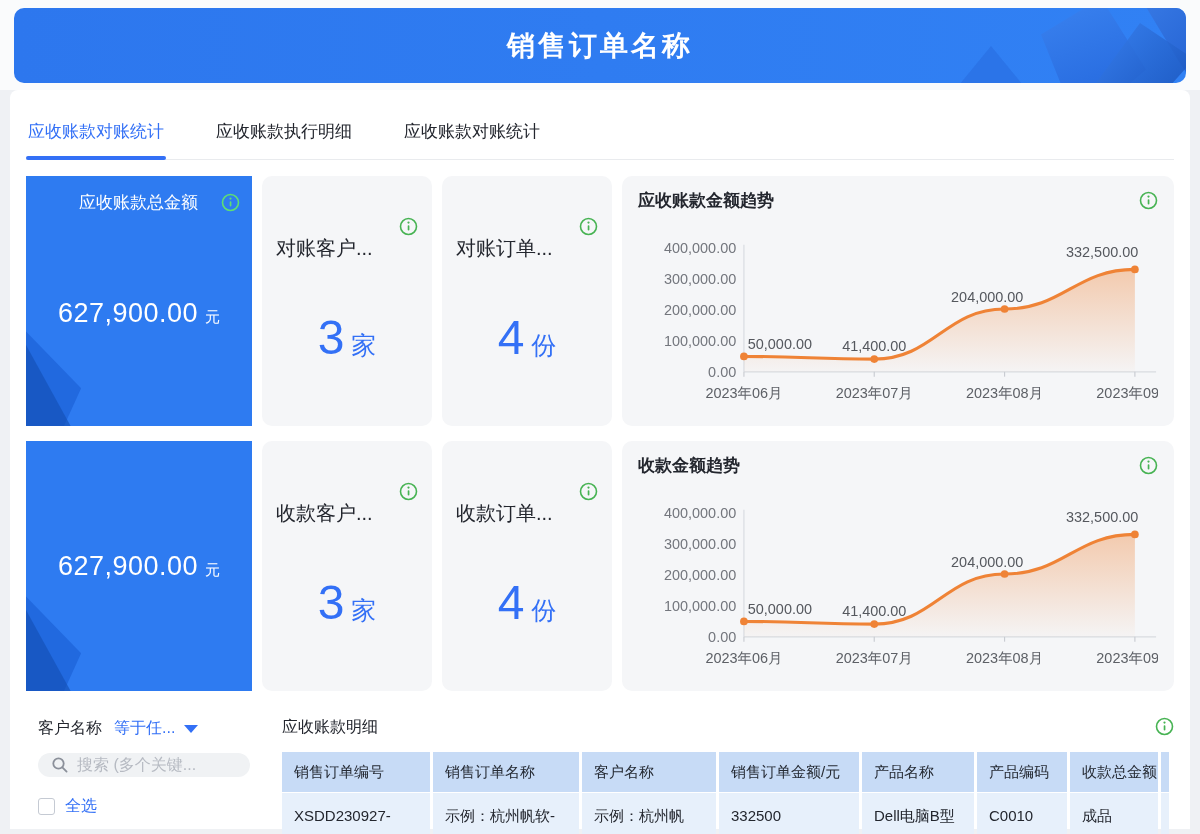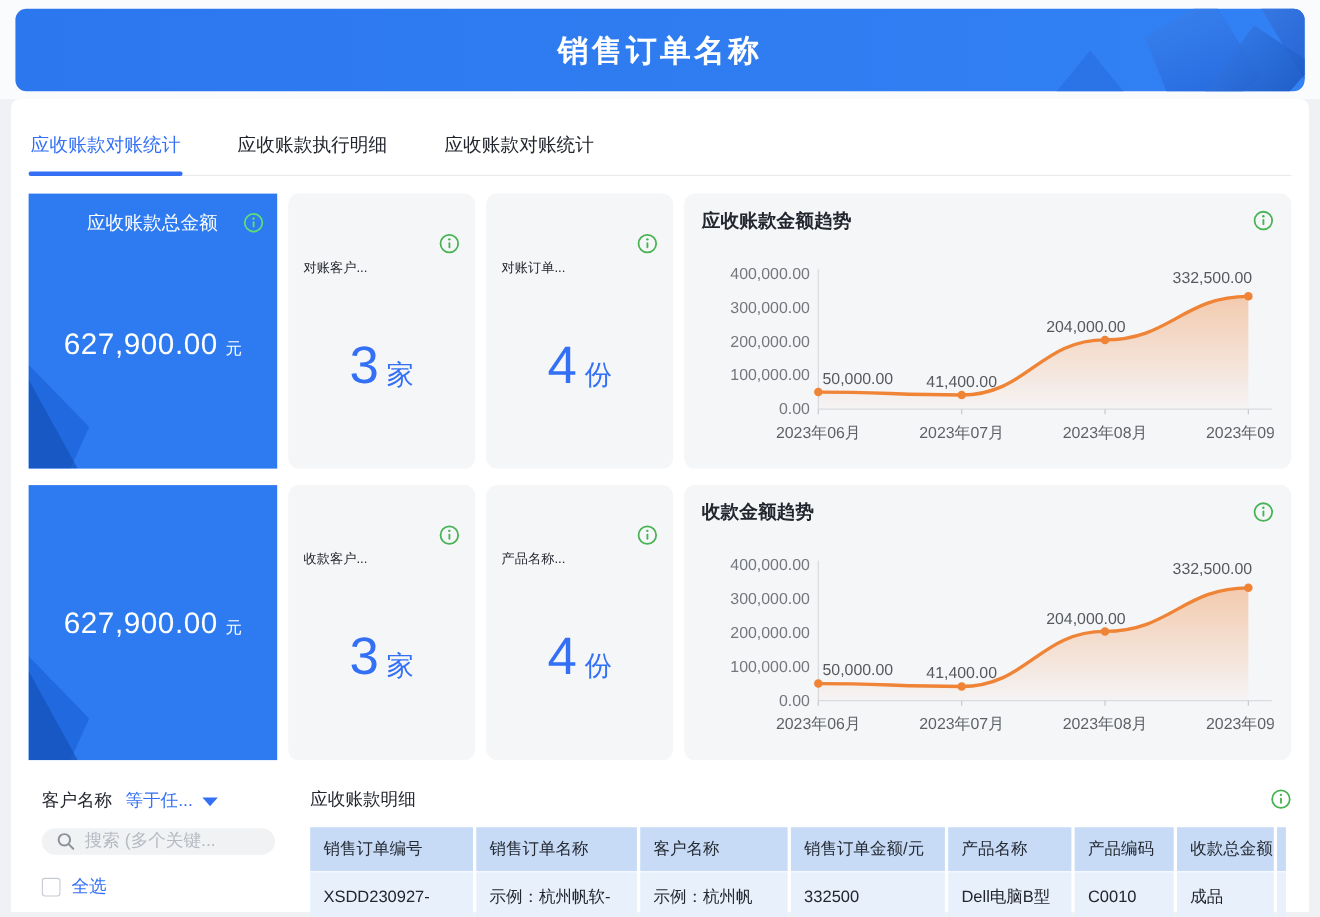--- a/index.html
+++ b/index.html
@@ -41,21 +41,21 @@
                background:#1450b5; clip-path:polygon(0 12%,62% 100%,0 100%); opacity:.65; }
   .card-head { display:flex; align-items:center; position:relative; z-index:2; }
   .card-blue .card-title { flex:1; text-align:center; font-size:17px; padding-left:18px; }
   .card-blue .big-value { flex:1; display:flex; align-items:center; justify-content:center; position:relative; z-index:2; }
   .card-blue .val-num { font-size:27px; letter-spacing:.5px; }
   .card-blue .val-unit { font-size:15px; margin-left:7px; padding-top:8px; }
 
   .card-stat { width:170px; background:#f5f6f8; border-radius:10px; padding:15px 14px 14px;
                display:flex; flex-direction:column; }
   .card-stat .card-head { justify-content:space-between; }
-  .card-stat .card-title { font-size:12px; color:#23262e;margin-top:44px; }
+  .card-stat .card-title { font-size:20px; color:#23262e;margin-top:44px; }
   .stat-value { flex:1; display:flex; align-items:center; justify-content:center; color:#3370f6; }
   .stat-num { font-size:48px; font-weight:500; }
   .stat-unit { font-size:25px; margin-left:7px; padding-top:16px; }
 
   .card-chart { flex:1; background:#f5f6f8; border-radius:10px; padding:13px 16px 6px;
                 display:flex; flex-direction:column; }
   .card-chart .card-head { justify-content:space-between; }
   .card-chart .card-title { font-size:17px; font-weight:700; color:#23262e; }
   .chart-box { flex:1; margin-top:2px; }
   .chart-box svg { display:block; width:100%; height:100%; }
@@ -235,21 +235,21 @@
           </svg>
         </div>
         <div class="stat-value">
           <span class="stat-num">3</span>
           <span class="stat-unit">家</span>
         </div>
       </div>
 
       <div class="card-stat">
         <div class="card-head">
-          <span class="card-title">产品名称...</span>
+          <span class="card-title">收款订单...</span>
           <svg class="info-icon" viewBox="0 0 19 19">
             <circle cx="9.5" cy="9.5" r="8" fill="none" stroke="#47b353" stroke-width="1.6"></circle>
             <rect x="8.7" y="8.2" width="1.7" height="5.4" rx="0.8" fill="#47b353"></rect>
             <circle cx="9.5" cy="5.6" r="1.1" fill="#47b353"></circle>
           </svg>
         </div>
         <div class="stat-value">
           <span class="stat-num">4</span>
           <span class="stat-unit">份</span>
         </div>

